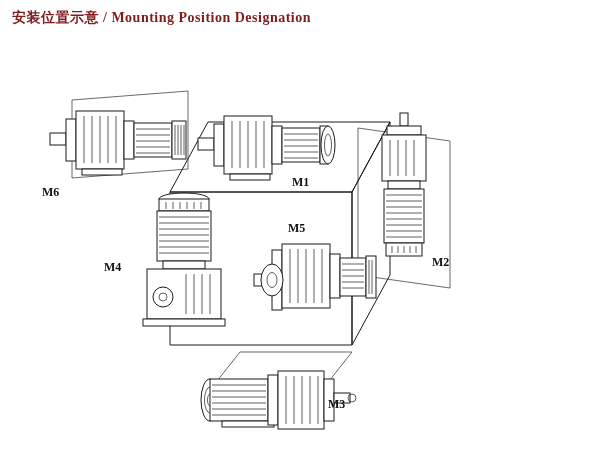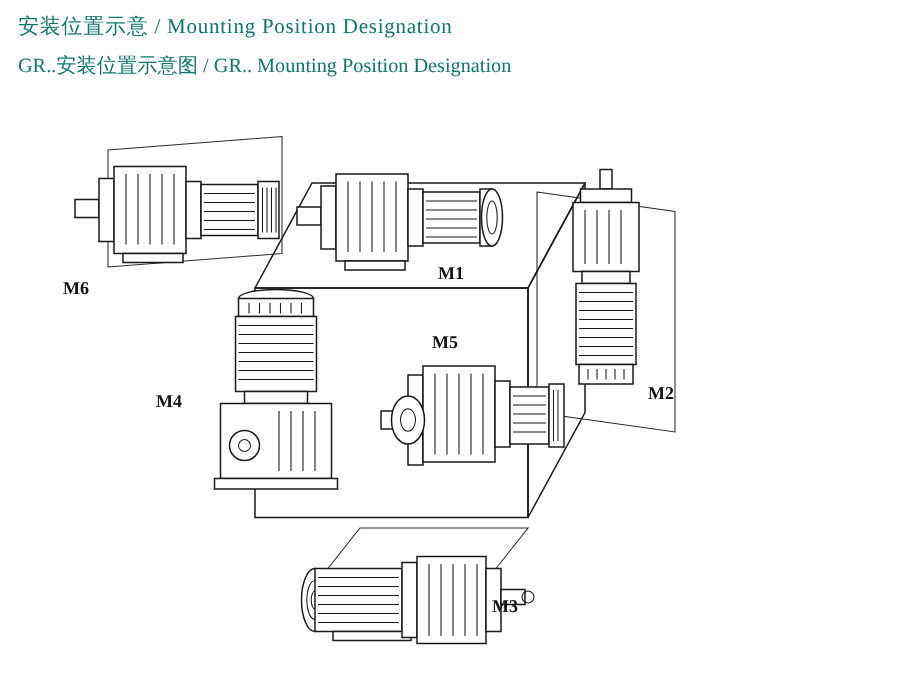--- a/index.html
+++ b/index.html
@@ -1,36 +1,35 @@
 <!DOCTYPE html>
 <html><head>
 <meta charset="utf-8">
 <style>
   html,body{margin:0;padding:0;background:#fff;}
   .page{
     position:relative;width:600px;height:457px;background:#fff;
     font-family:"Liberation Serif", serif;color:#1a1a1a;overflow:hidden;
   }
-  .hdr{position:absolute;left:12px;font-weight:normal;color:#0f766e;white-space:nowrap;}
+  .hdr{position:absolute;left:12px;font-weight:bold;color:#7f1d1d;white-space:nowrap;}
   .hdr1{top:9px;font-size:14px;letter-spacing:.5px;}
   .hdr2{top:35px;font-size:13.5px;}
   svg{position:absolute;left:0;top:0;}
   .ln{stroke:#1a1a1a;stroke-width:1;fill:none;}
   .body{stroke:#1a1a1a;stroke-width:1;fill:#ffffff;}
   .thin{stroke:#2a2a2a;stroke-width:.7;fill:none;}
   .fins{stroke:#1a1a1a;stroke-width:.7;fill:none;}
   .lbl{font-family:"Liberation Serif", serif;font-weight:bold;font-size:12px;fill:#111;}
 </style>
 </head>
 <body>
 
 <div class="page">
 
   <div class="hdr hdr1">安装位置示意  /  Mounting Position Designation</div>
-  <div class="hdr hdr2">GR..安装位置示意图 / GR.. Mounting Position Designation</div>
 
   <svg width="600" height="457" viewBox="0 0 600 457">
 
     <g>
       <polygon class="ln" points="170,192 352,192 352,345 170,345"></polygon>
       <polygon class="ln" points="170,192 208,122 390,122 352,192"></polygon>
       <polygon class="ln" points="352,192 390,122 390,275 352,345"></polygon>
     </g>
 
     <polygon class="thin" points="72,100 188,91 188,169 72,178"></polygon>

